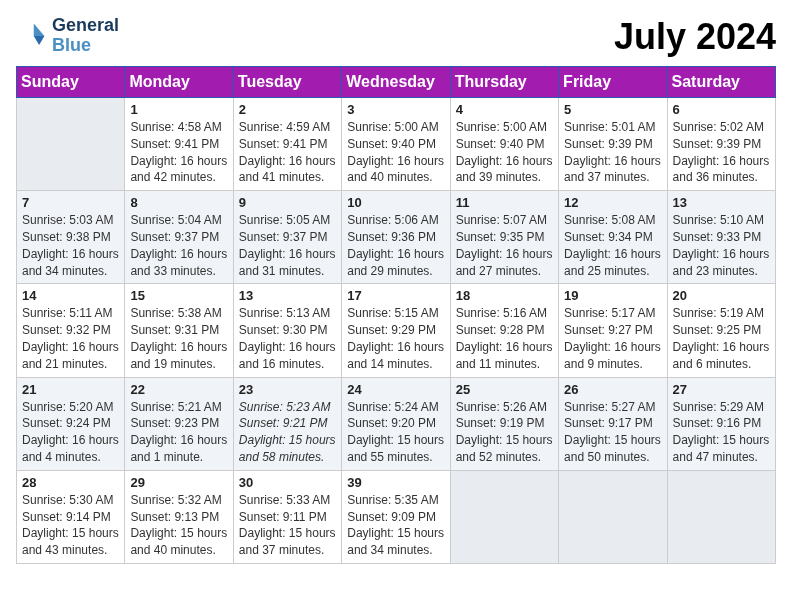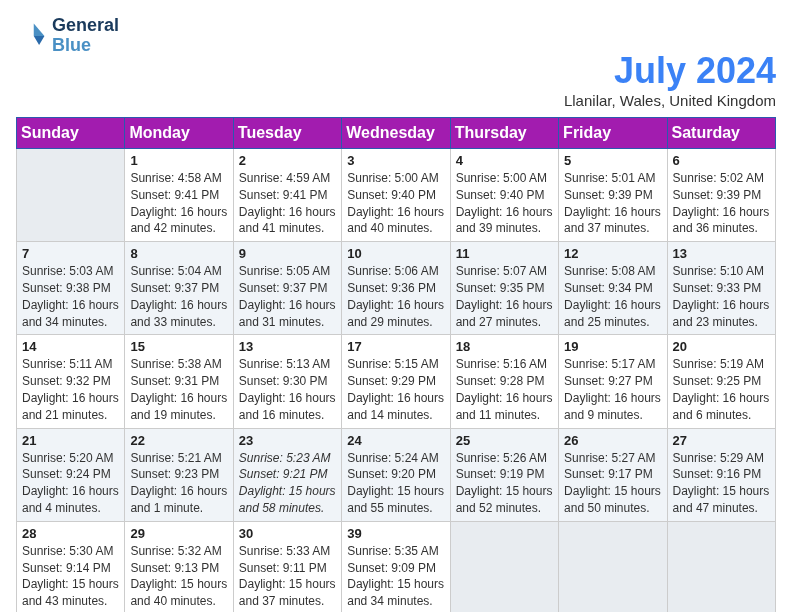--- a/index.html
+++ b/index.html
@@ -30,22 +30,21 @@
     .logo-icon {
       width: 32px;
       height: 32px;
     }
     .title-block {
       text-align: right;
     }
     .month-title {
       font-size: 36px;
       font-weight: bold;
-      color: #3b82f6;
-      margin-top: 34px;
+      color: #000000;
     }
     .location-title {
       font-size: 15px;
       color: #333;
     }
     .calendar {
       width: 100%;
       border-collapse: collapse;
       border: 1px solid #ccc;
     }
@@ -102,21 +101,20 @@
       <polygon points="20,4 32,18 20,18" fill="#4a90c4"></polygon>
       <polygon points="20,18 32,18 26,28" fill="#2a6aaa"></polygon>
     </svg>
     <div class="logo-text">
       <div>General</div>
       <div style="color:#4a90c4">Blue</div>
     </div>
   </div>
   <div class="title-block">
     <div class="month-title">July 2024</div>
-    <div class="location-title">Llanilar, Wales, United Kingdom</div>
   </div>
 </div>
 
 <table class="calendar">
   <thead>
     <tr>
     <th>Sunday</th>
         <th>Monday</th>
         <th>Tuesday</th>
         <th>Wednesday</th>

